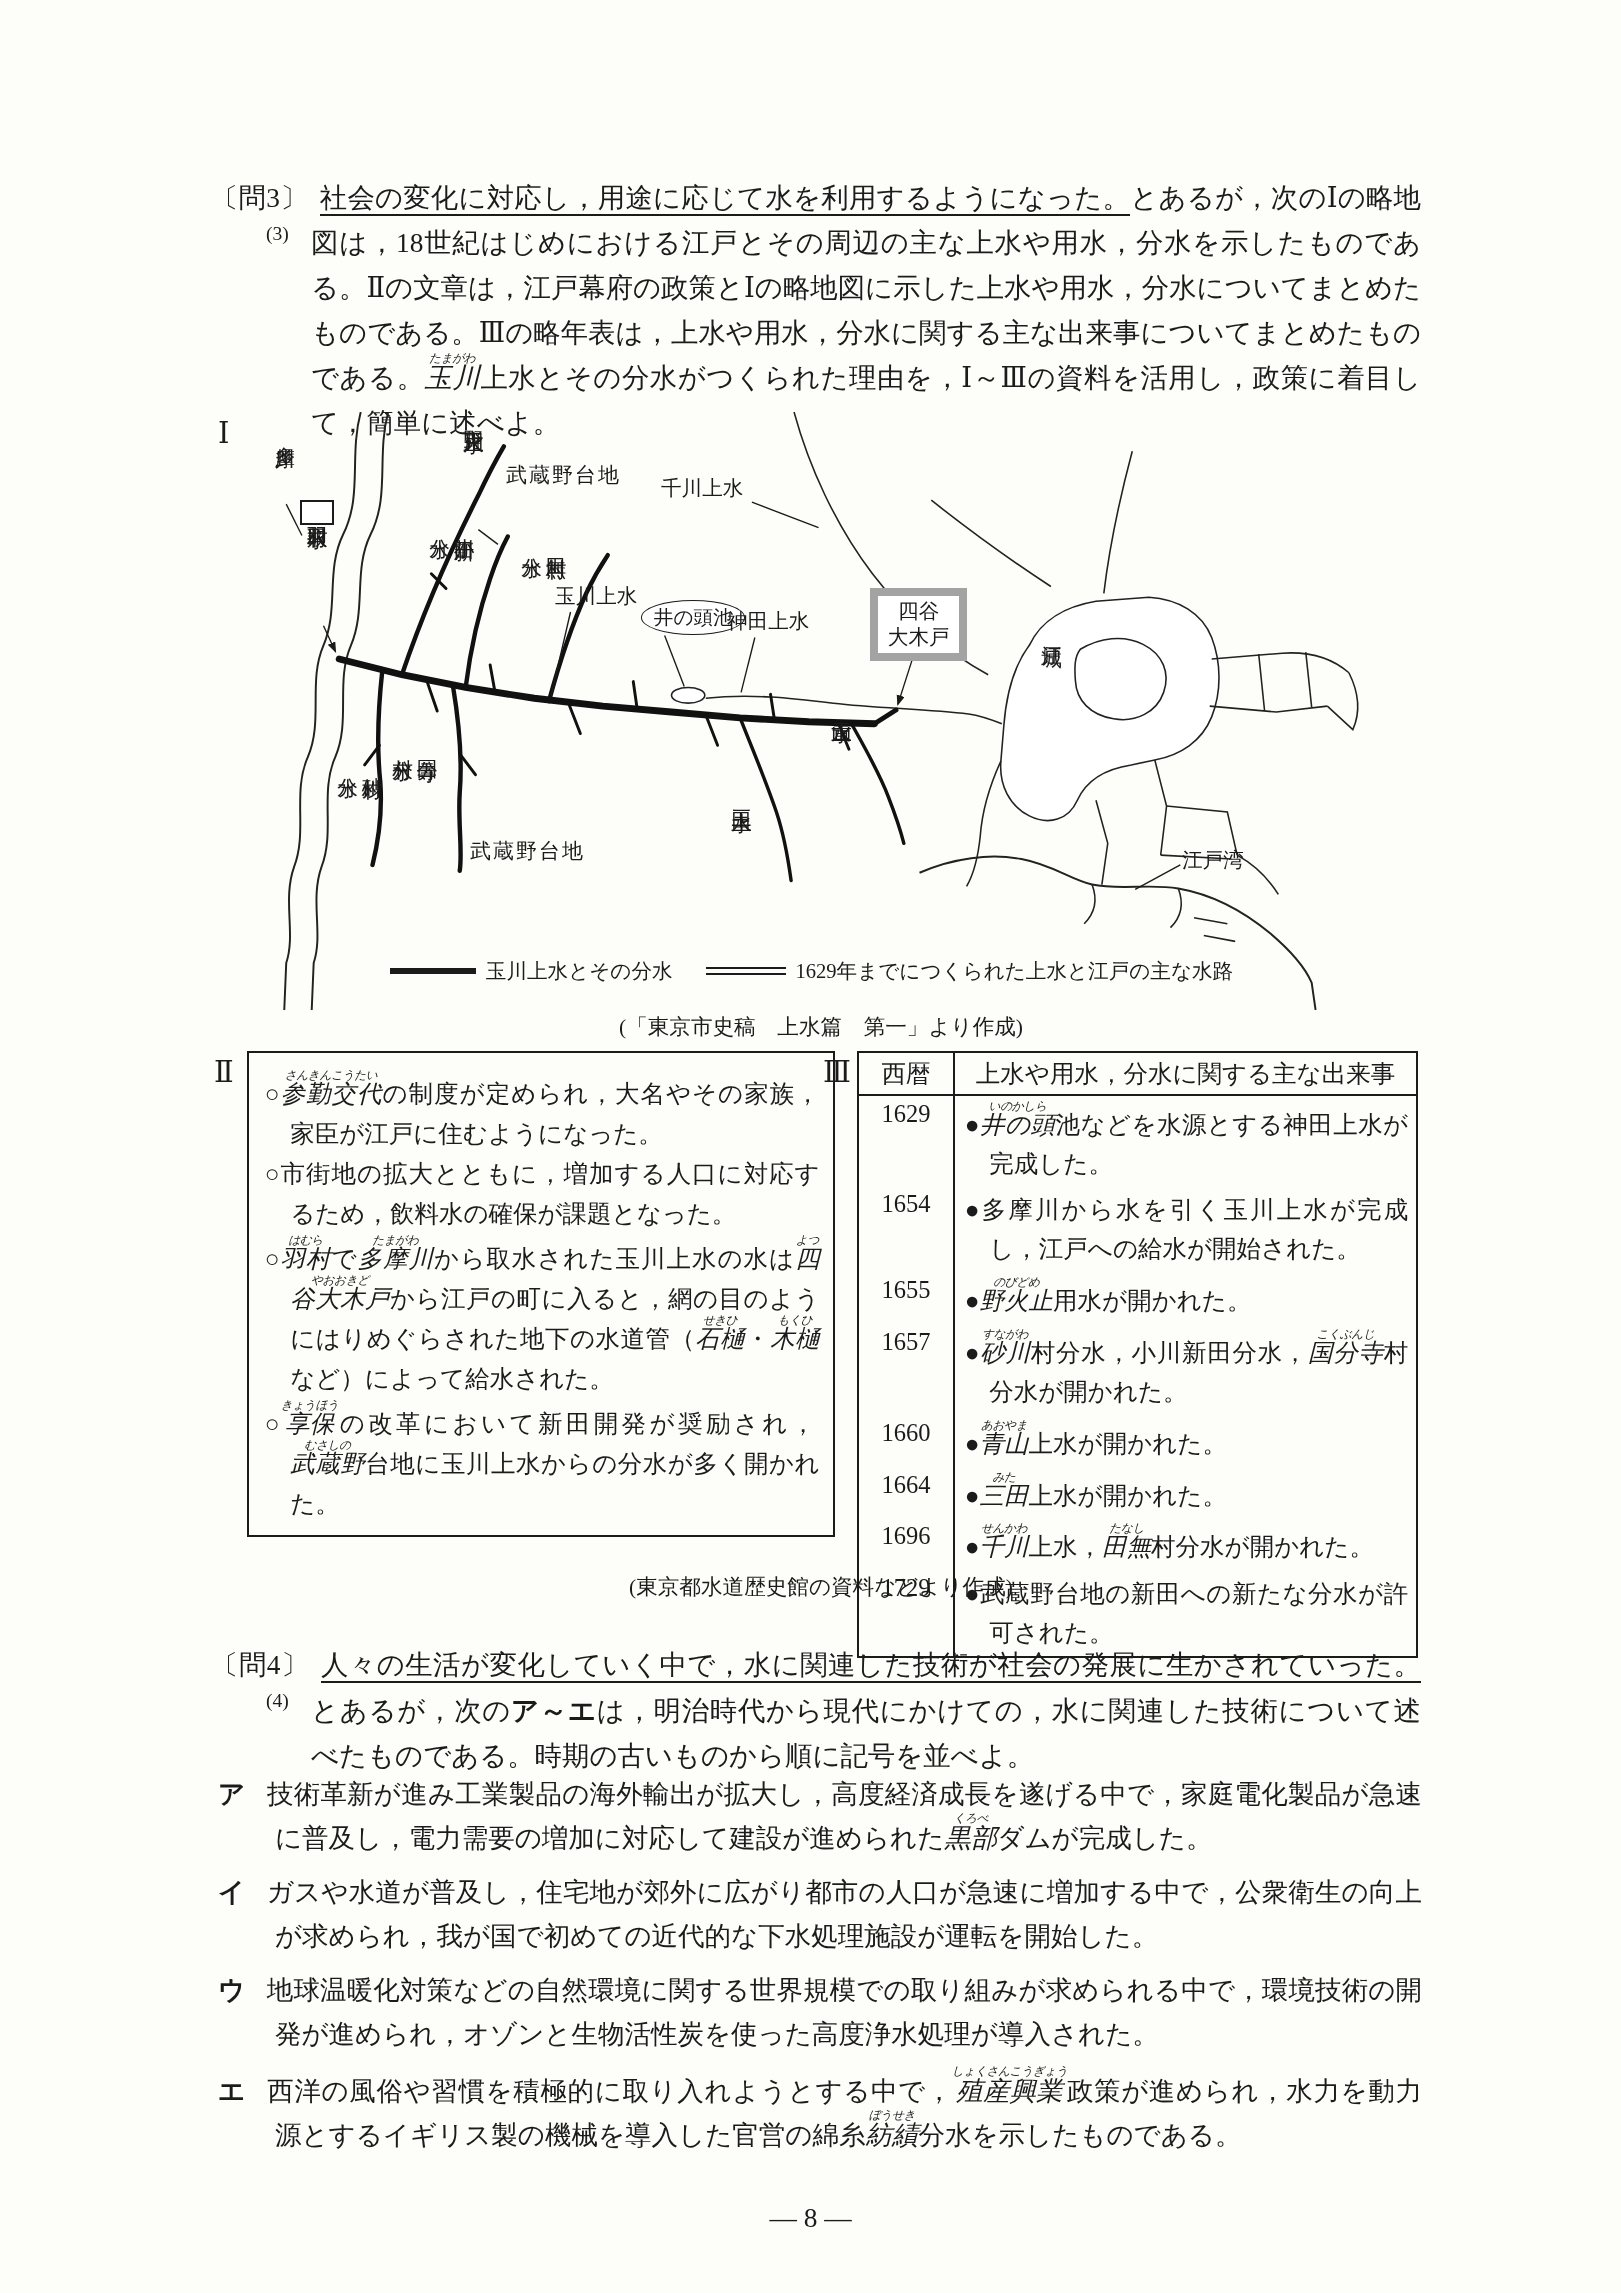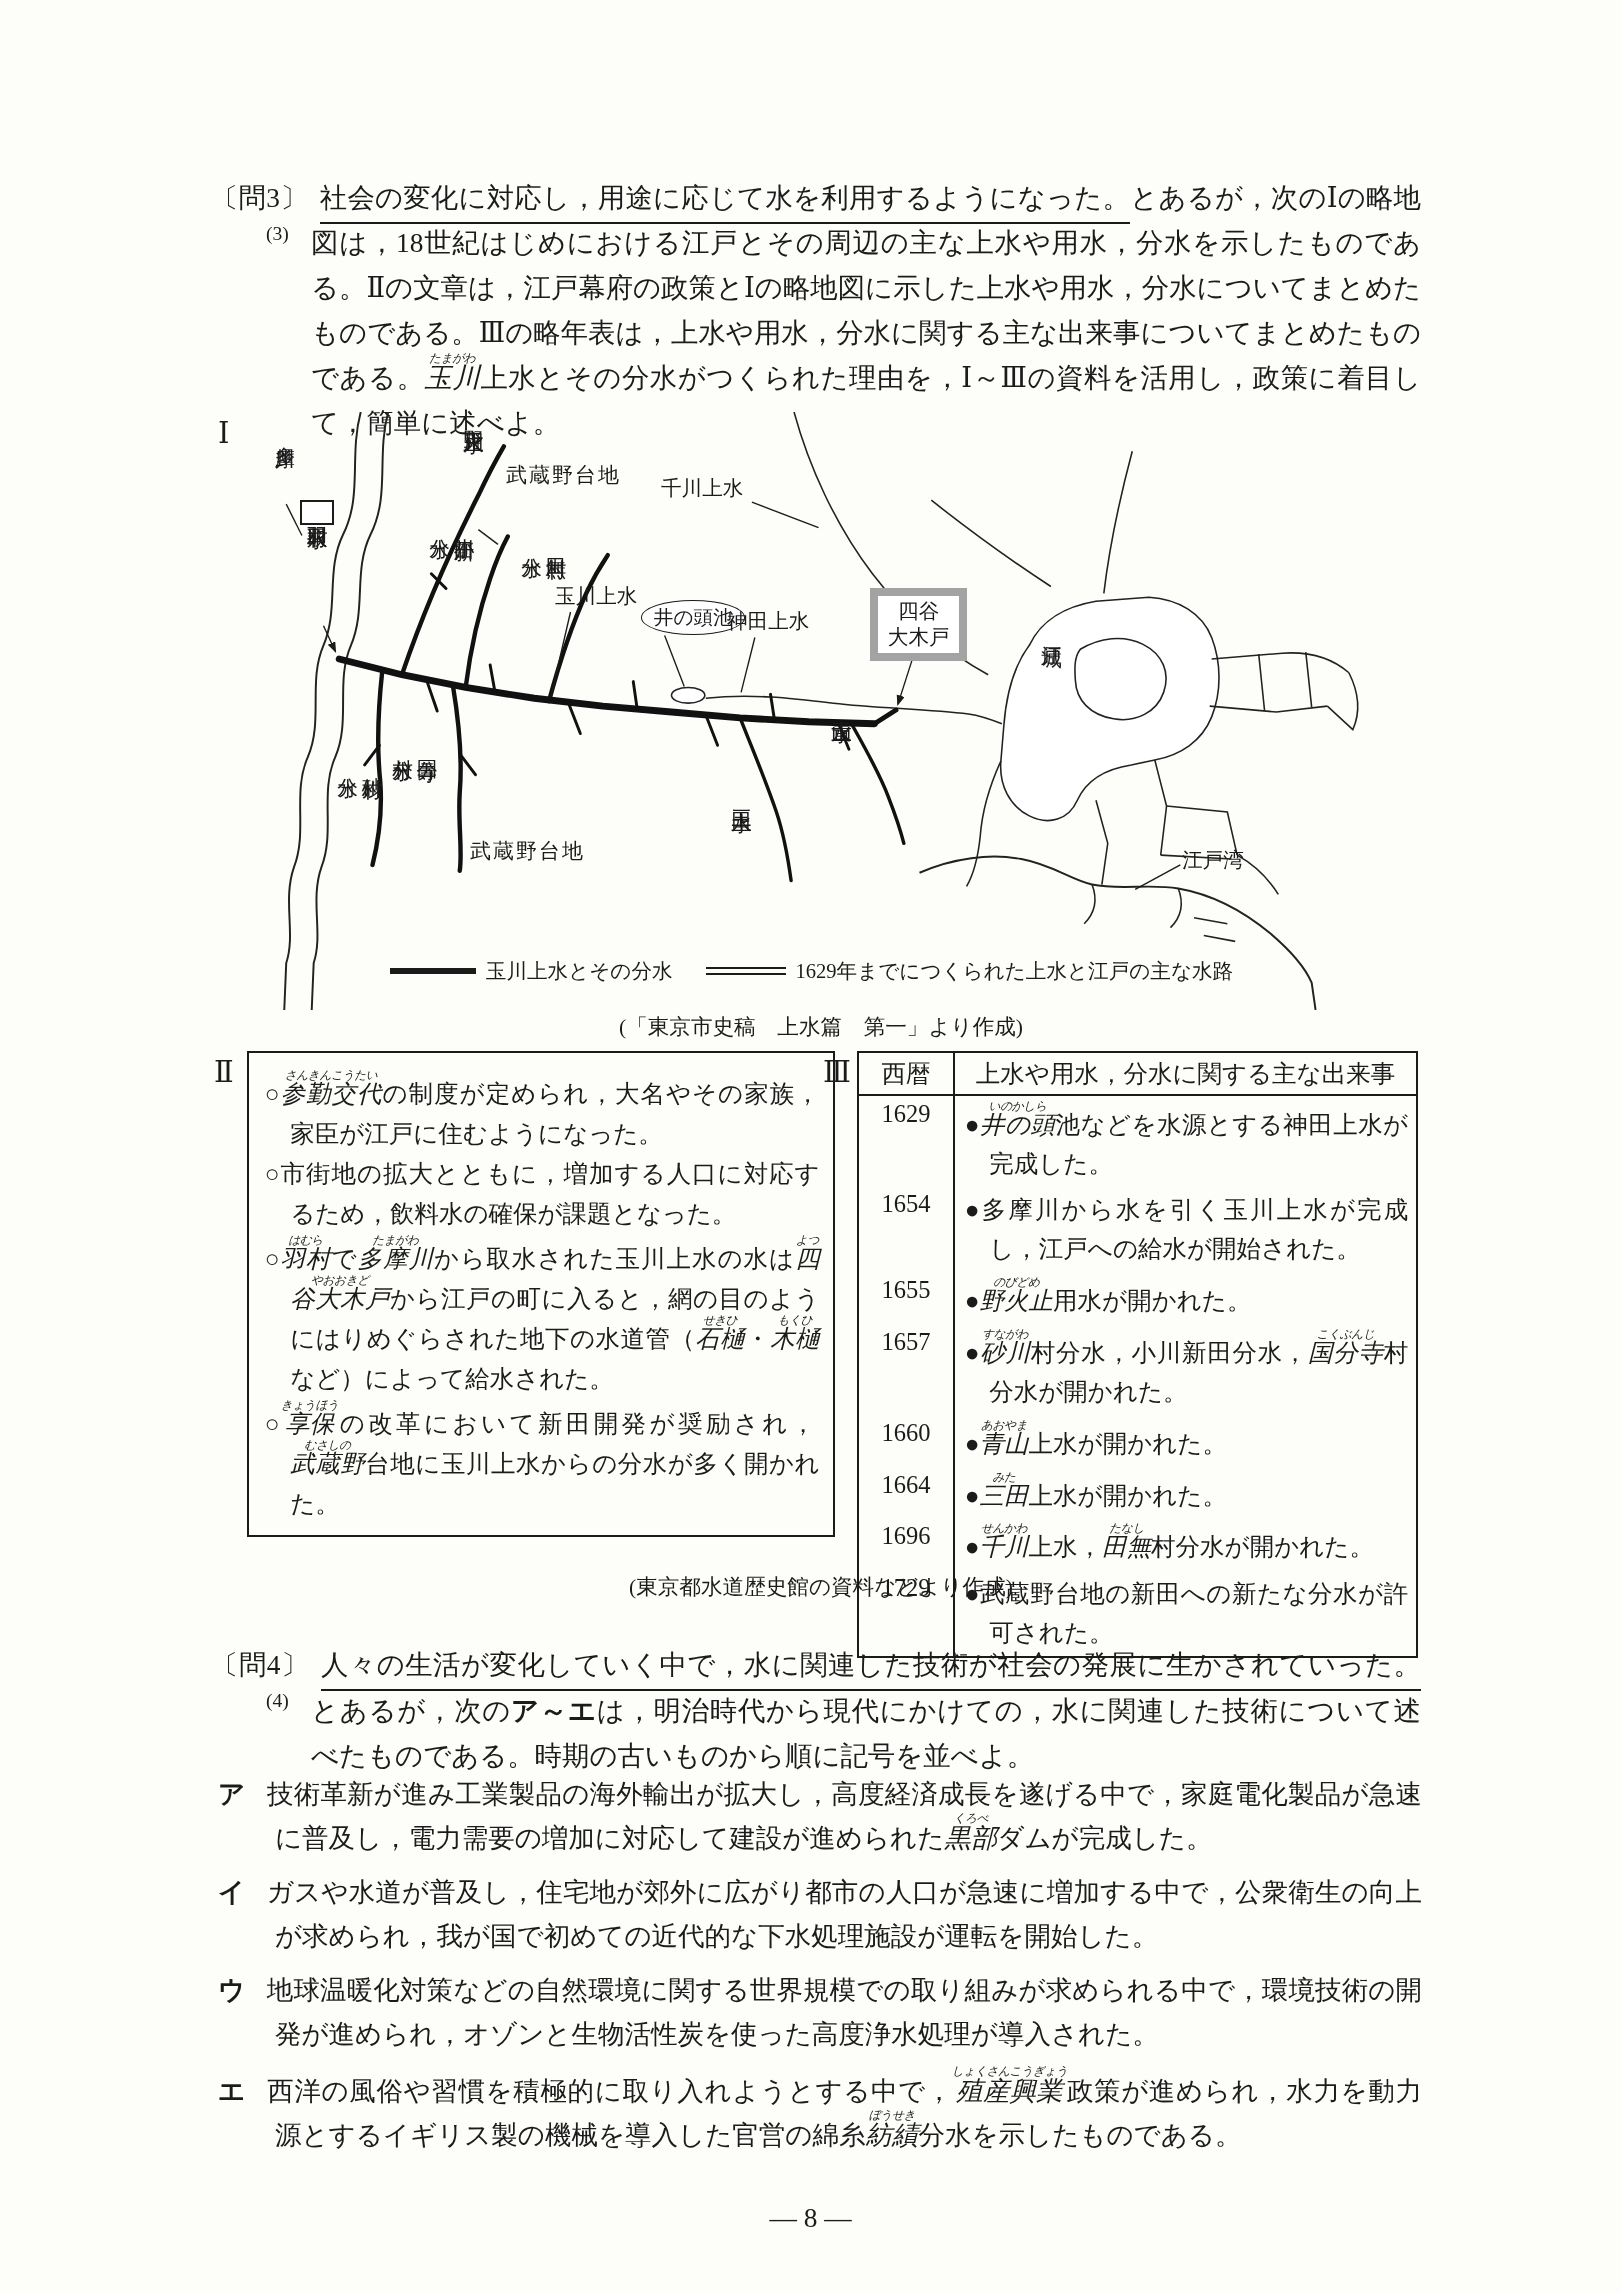--- a/index.html
+++ b/index.html
@@ -1,21 +1,21 @@
 <!DOCTYPE html>
 <html><head>
 <meta charset="utf-8">
 <style>
   html,body{margin:0;padding:0;background:#e8e8e8;}
   .page{position:relative;width:1621px;height:2294px;background:#fdfdfa;color:#1b1b1b;
         font-family:"Liberation Serif","DejaVu Serif",serif;overflow:hidden;}
   .qblock{position:absolute;left:211px;width:1210px;}
   .qpara{margin:0;font-size:27.4px;line-height:45px;padding-left:100px;text-indent:-100px;text-align:justify;}
   .qlabel{margin-right:12px;}
-  .uline{border-bottom:2.2px solid #1b1b1b;padding-bottom:9px;}
+  .uline{border-bottom:2.2px solid #1b1b1b;padding-bottom:1px;}
   .refmark{position:absolute;left:55px;top:47px;font-size:19.6px;}
   .b{font-family:"Liberation Sans","DejaVu Sans",sans-serif;font-weight:700;}
   ruby{ruby-align:center;font-style:italic;}
   rt{font-size:11.8px;letter-spacing:-0.5px;}
   .numeral{position:absolute;font-size:29px;}
   
   .map{position:absolute;left:245px;top:412px;width:1152px;height:598px;}
   .map svg{position:absolute;left:0;top:0;}
   .mlabel{position:absolute;font-size:20.6px;line-height:1.15;white-space:pre-line;}
   .vlabel{position:absolute;font-size:20.6px;writing-mode:vertical-rl;text-orientation:upright;

